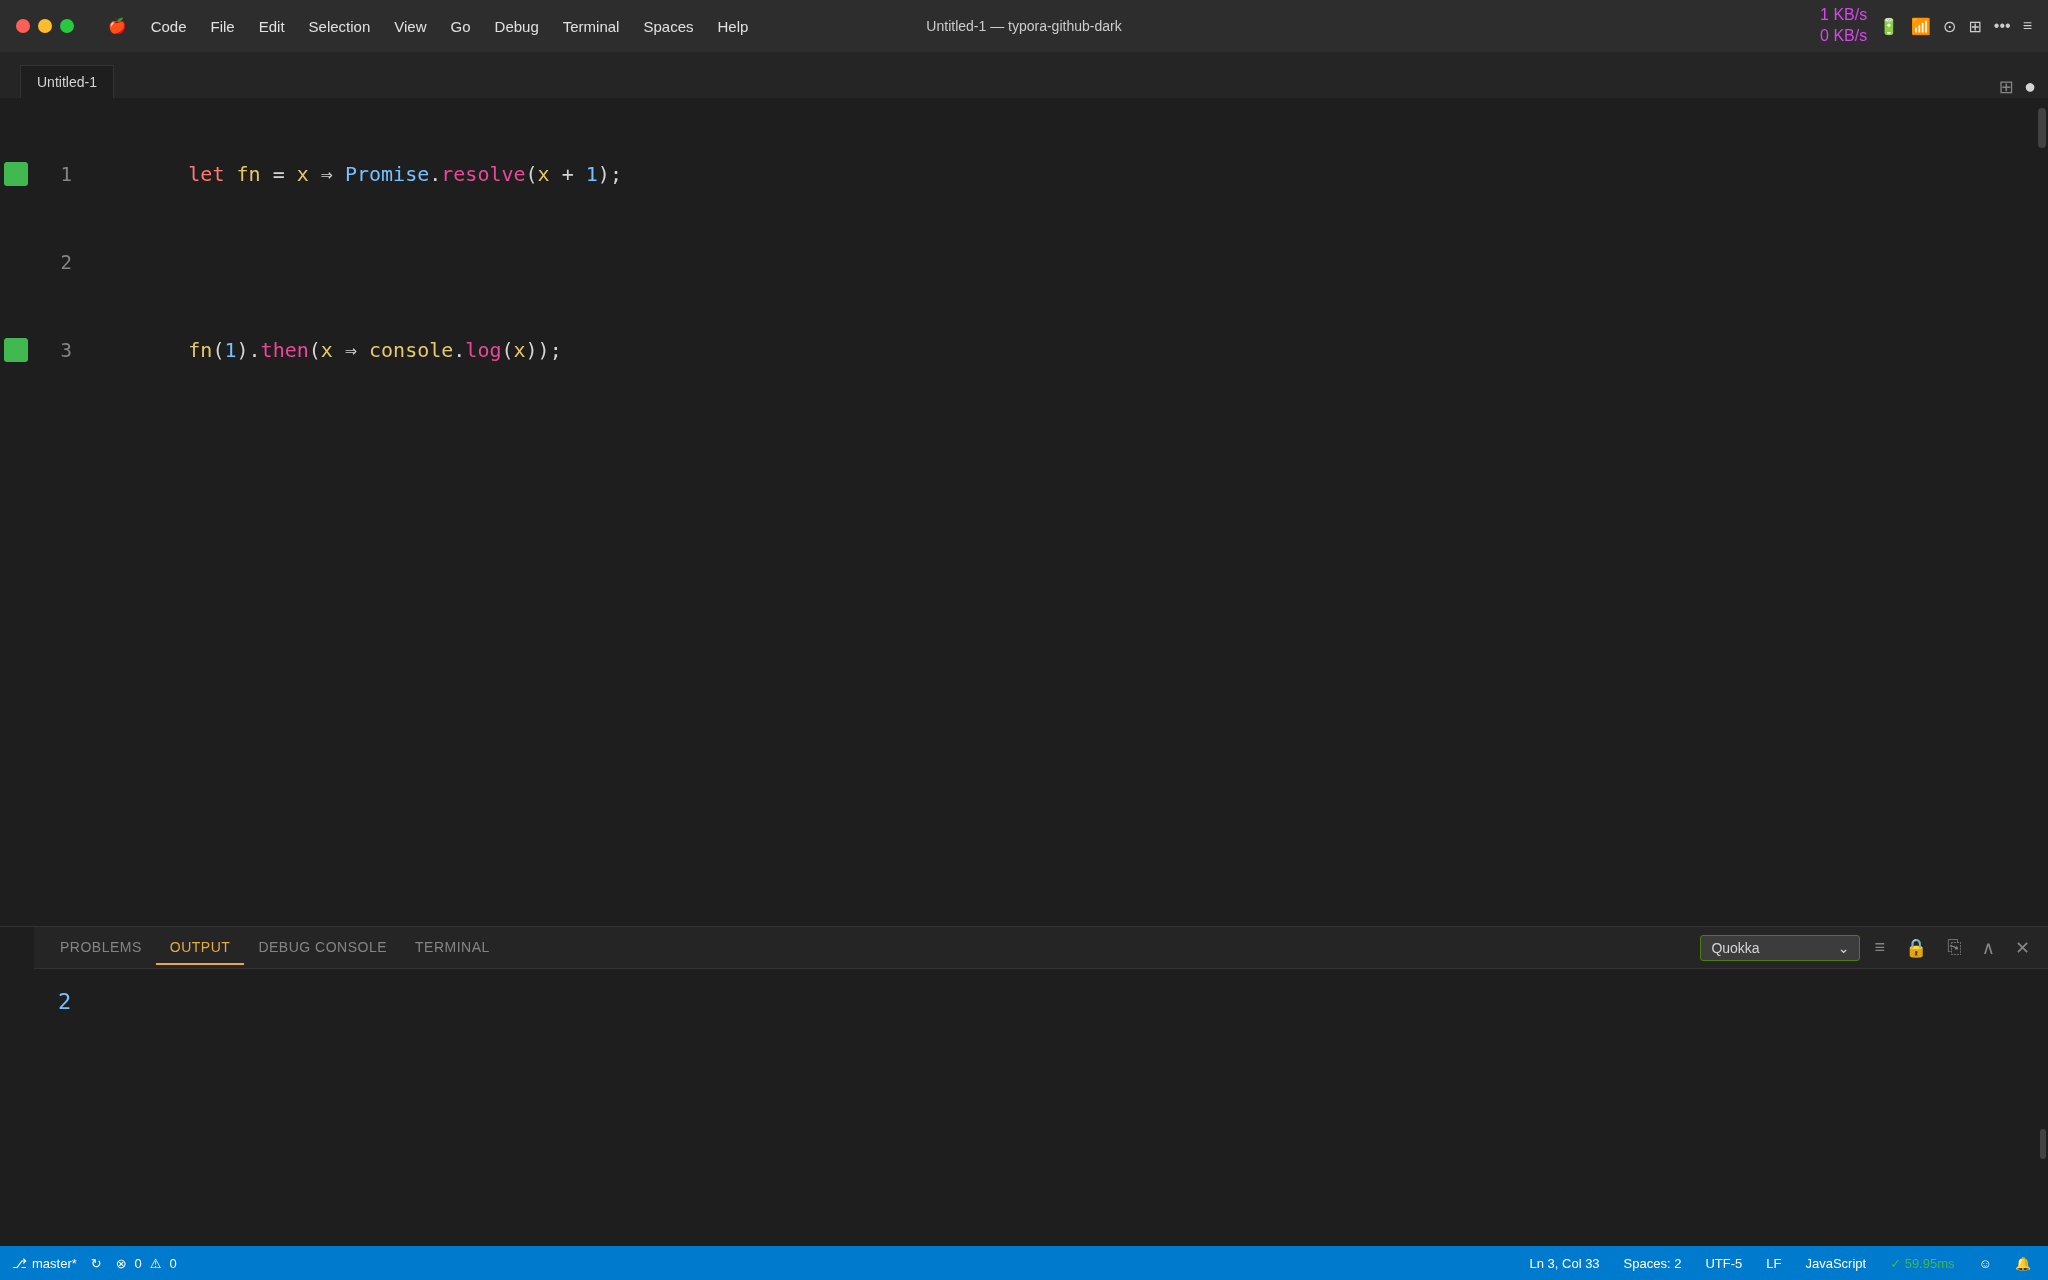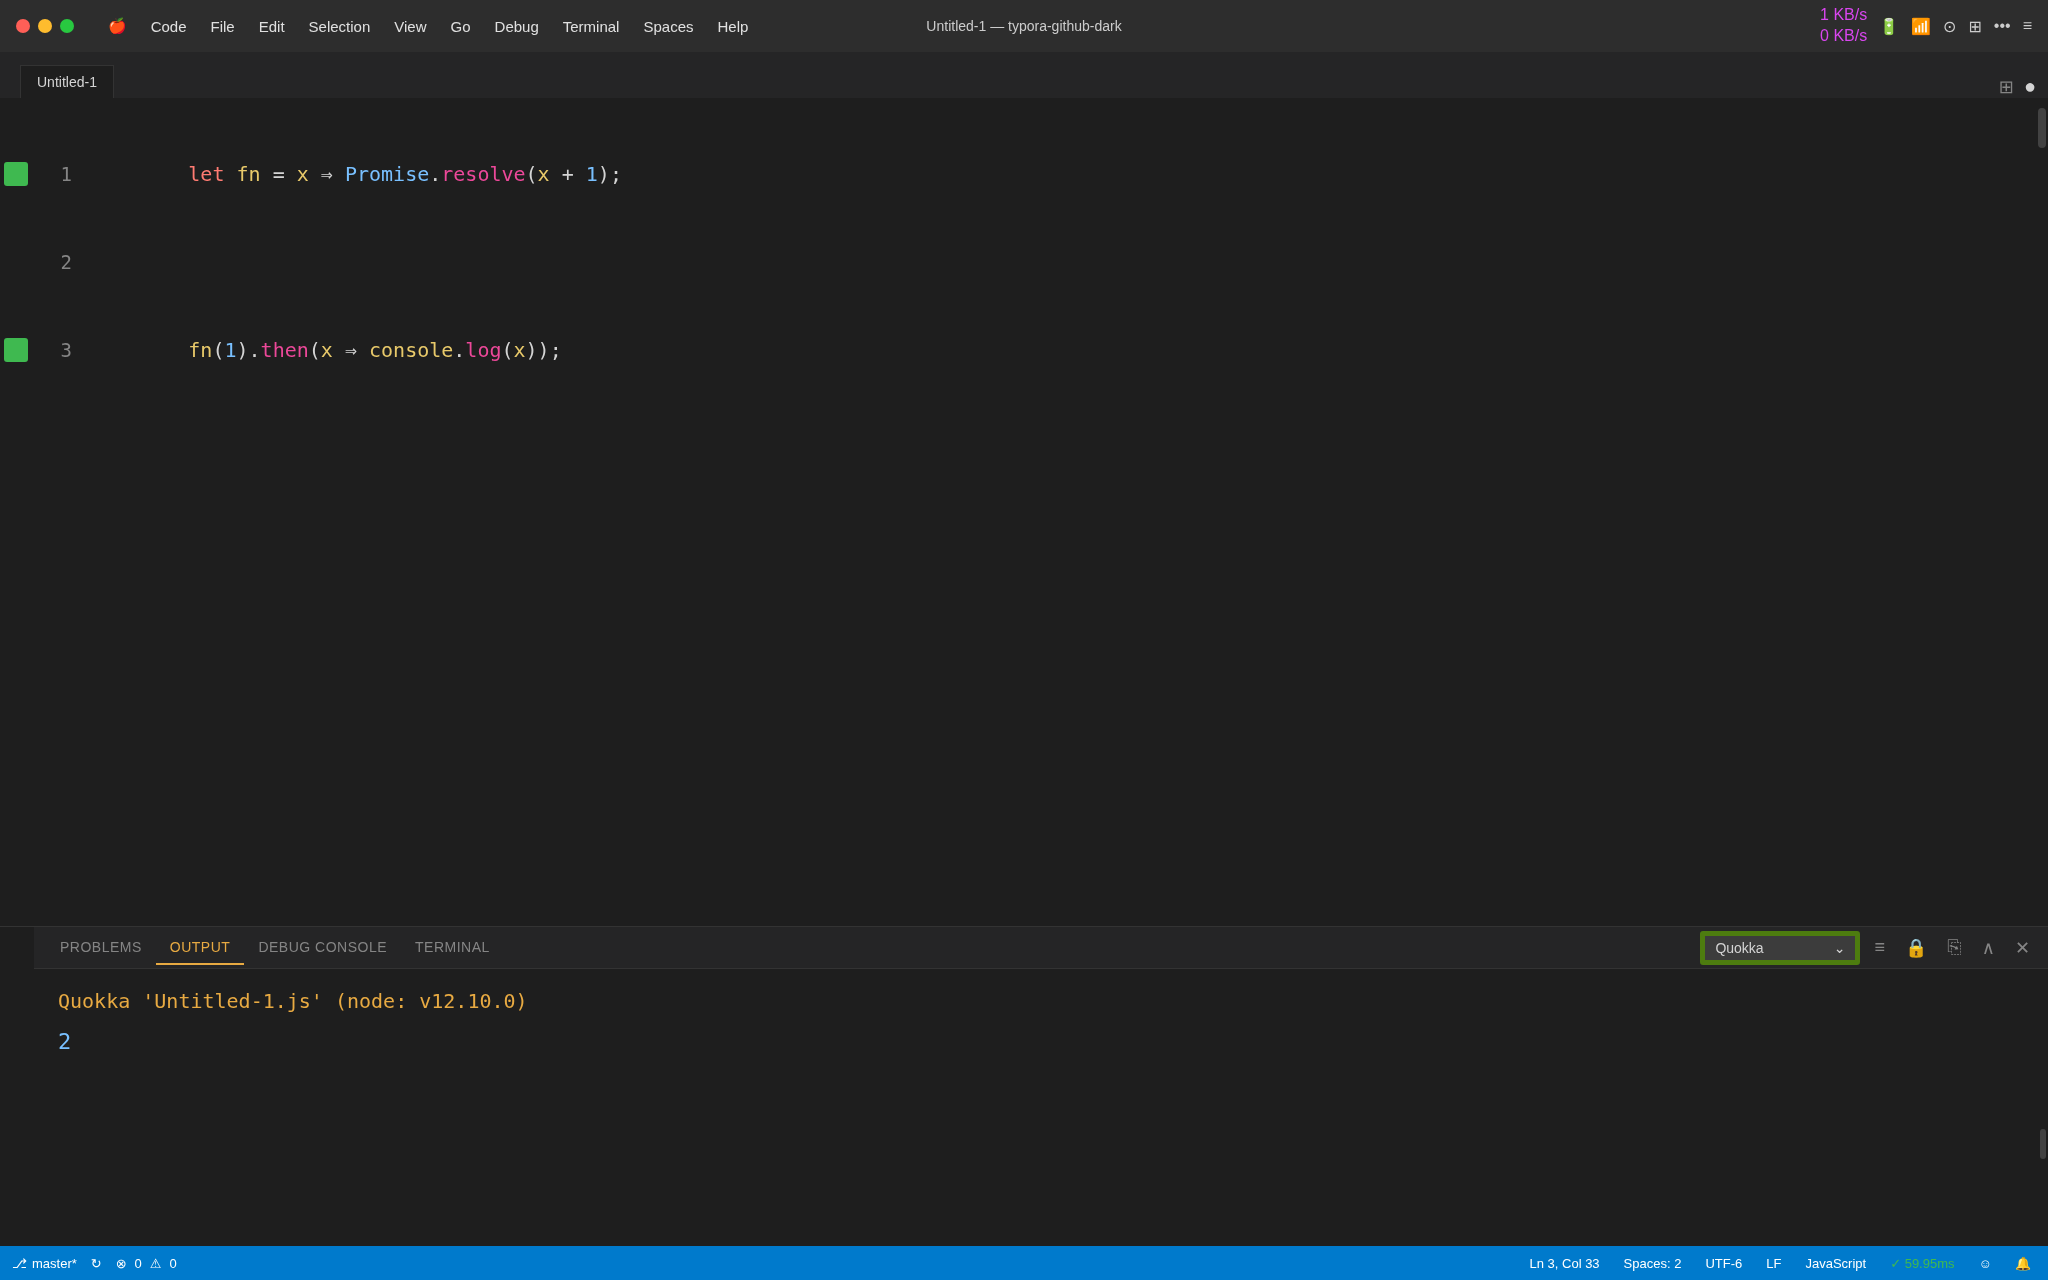--- a/index.html
+++ b/index.html
@@ -237,21 +237,21 @@
       border-bottom: 2px solid #e8aa42;
     }
     #panel-right {
       margin-left: auto;
       display: flex;
       align-items: center;
       gap: 8px;
     }
     .panel-dropdown {
       background: #3c3c3c;
-      border: 5px solid #4d7c0f;
+      border: 1px solid #4d7c0f;
       color: #d4d4d4;
       font-size: 14px;
       padding: 4px 10px;
       border-radius: 3px;
       width: 160px;
       display: flex;
       align-items: center;
       justify-content: space-between;
       cursor: pointer;
     }
@@ -405,21 +405,20 @@
       </div>
       <span class="panel-icon-btn">≡</span>
       <span class="panel-icon-btn">🔒</span>
       <span class="panel-icon-btn">⎘</span>
       <span class="panel-icon-btn">∧</span>
       <span class="panel-icon-btn">✕</span>
     </div>
   </div>
 
   <div id="panel-content" style="position:relative;">
-    <div class="output-line-1">Quokka 'Untitled-1.js' (node: v12.10.0)</div>
     <div class="output-value">2</div>
 
     <div style="position:absolute;right:0;top:0;bottom:0;width:10px;background:#1e1e1e;">
       <div style="width:6px;margin:2px;background:#424242;border-radius:3px;height:30px;margin-top:160px;"></div>
     </div>
   </div>
 </div>
 
 <div id="status-bar">
   <div class="status-left">
@@ -431,20 +430,20 @@
     <div class="status-errors">
       <span>⊗</span>
       <span>0</span>
       <span>⚠</span>
       <span>0</span>
     </div>
   </div>
   <div class="status-right">
     <span class="status-item">Ln 3, Col 33</span>
     <span class="status-item">Spaces: 2</span>
-    <span class="status-item">UTF-6</span>
+    <span class="status-item">UTF-5</span>
     <span class="status-item">LF</span>
     <span class="status-item">JavaScript</span>
     <span class="status-item checkmark">✓ 59.95ms</span>
     <span class="status-item">☺</span>
     <span class="status-item">🔔</span>
   </div>
 </div>
 
 </body></html>

